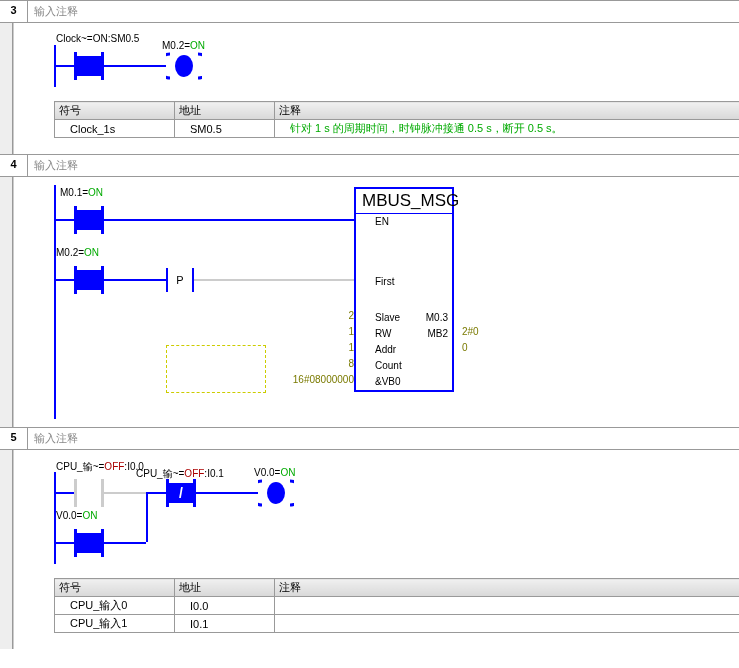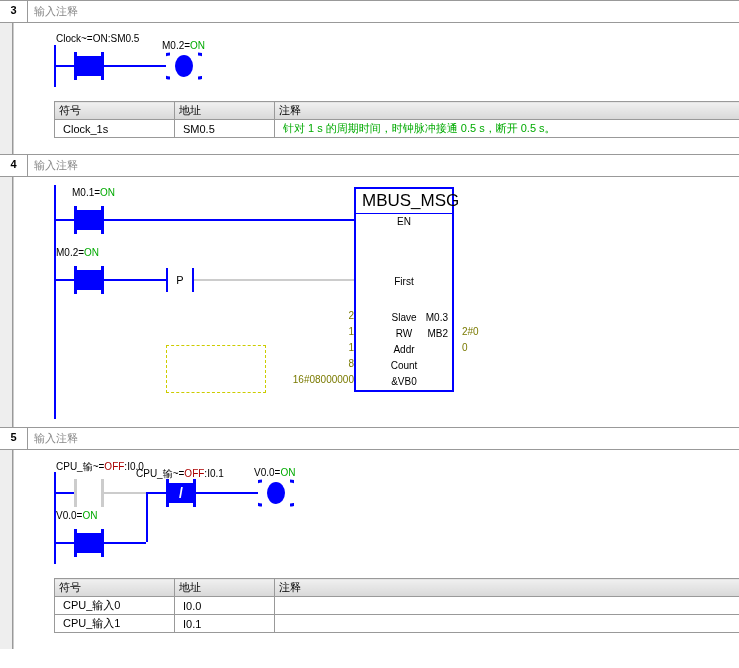--- a/index.html
+++ b/index.html
@@ -31,33 +31,33 @@
 .contact-open-off { position: relative; width: 30px; height: 28px; border-left: 3px solid #ccc; border-right: 3px solid #ccc; }
 
 .p-contact { width: 28px; height: 24px; border-left: 2px solid #00f; border-right: 2px solid #00f; display: flex; align-items: center; justify-content: center; }
 .p-contact span { font-size: 11px; }
 
 .coil { width: 36px; height: 28px; position: relative; }
 .coil svg { width: 36px; height: 28px; }
 
 .block { border: 2px solid #00f; background: #fff; position: relative; }
 .block-title { text-align: center; padding: 2px 6px; border-bottom: 1px solid #00f; font-size: 17px; }
-.block-row { display: flex; justify-content: center; padding: 1px 0; font-size: 10px; line-height: 14px; }
+.block-row { display: flex; justify-content: flex-start; padding: 1px 19px; font-size: 10px; line-height: 14px; }
 .pin-l { text-align: left; }
 .pin-r { text-align: right; }
 .pin-val-l { position: absolute; right: 100%; margin-right: 2px; color: #7a7a00; font-size: 10px; white-space: nowrap; }
 .pin-val-r { position: absolute; left: 100%; margin-left: 2px; font-size: 10px; white-space: nowrap; }
 
 .on { color: #0a0; margin-top: 33px; }
 .off { color: #a00; }
 .olive { color: #7a7a00; padding-left: 8px; }
 
 table.symtab { border-collapse: collapse; width: 712px; margin-left: 26px; margin-top: 14px; font-size: 11px; }
 table.symtab th { background: linear-gradient(#f0f0f0,#d8d8d8); border: 1px solid #999; padding: 1px 4px; text-align: left; font-weight: normal; }
-table.symtab td { border: 1px solid #999; padding: 1px 8px; margin-left: 28px; }
+table.symtab td { border: 1px solid #999; padding: 1px 15px; margin-left: 28px; }
 .comment-cell { color: #0a0; }
 
 .yellow-box { border: 1px dashed #cc0; width: 100px; height: 48px; }
 
 .vconn { width: 2px; background: #00f; }
 </style>
 </head>
 <body>
 
 <div class="network">
@@ -109,21 +109,21 @@
 <div class="network">
   <div class="net-header">
     <div class="net-num">4</div>
     <div class="net-title">输入注释</div>
   </div>
   <div class="net-body" style="height:250px;">
     <div class="sidebar-line"></div>
     <div class="rail" style="height:100%; position:relative;">
 
       <div class="rung" style="position:absolute; top:14px; left:0;">
-        <div class="label-row" style="left:16px;">
+        <div class="label-row" style="left:4px;">
           <span>M0.1=</span><span class="on">ON</span>
         </div>
         <div class="wire" style="width:18px;"></div>
         <div class="contact-no">
             <div class="contact-fill"></div>
           </div>
         <div class="wire" style="width:250px;"></div>
       </div>
 
       <div class="rung" style="position:absolute; top:74px; left:0;">

